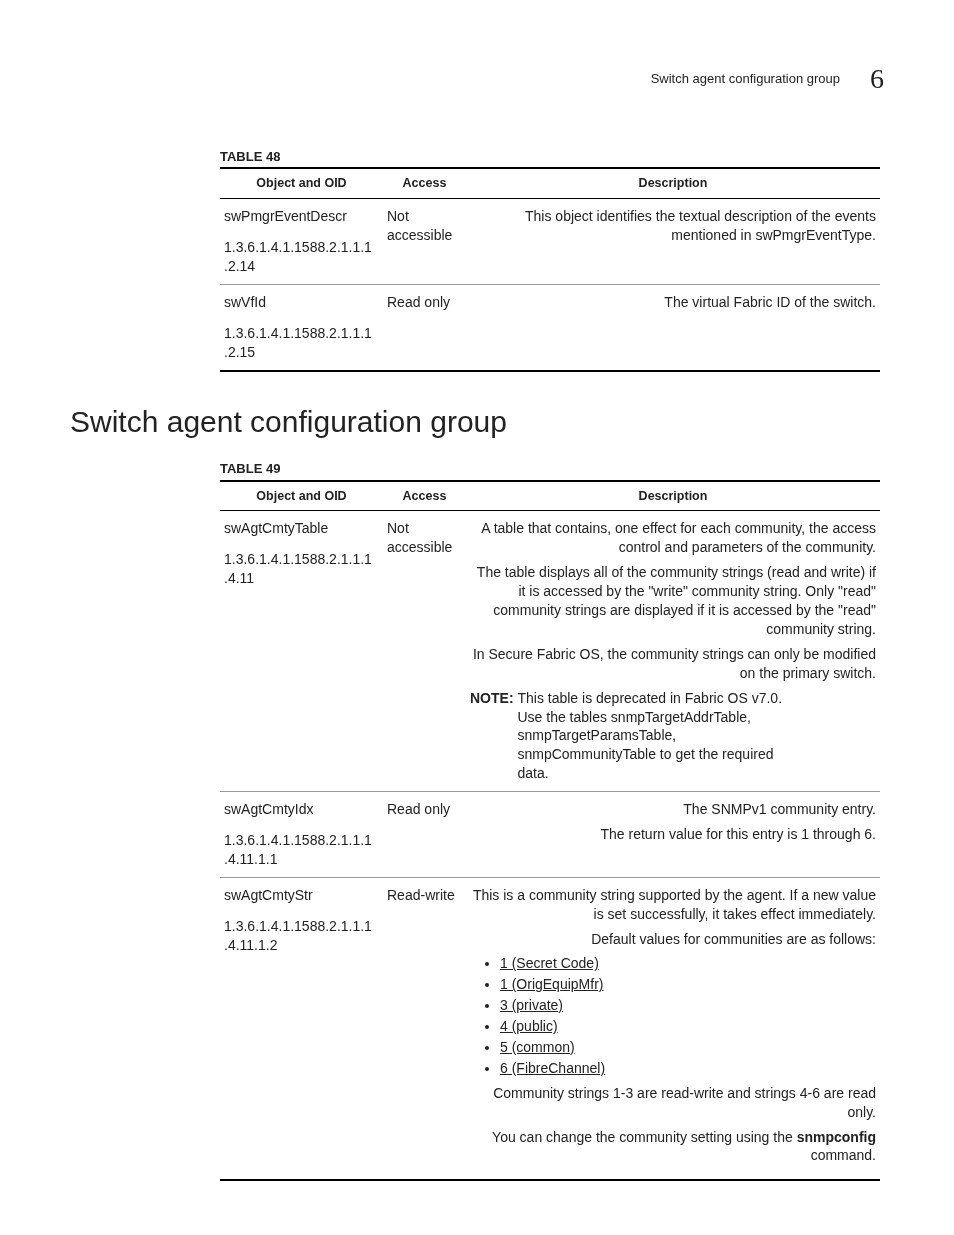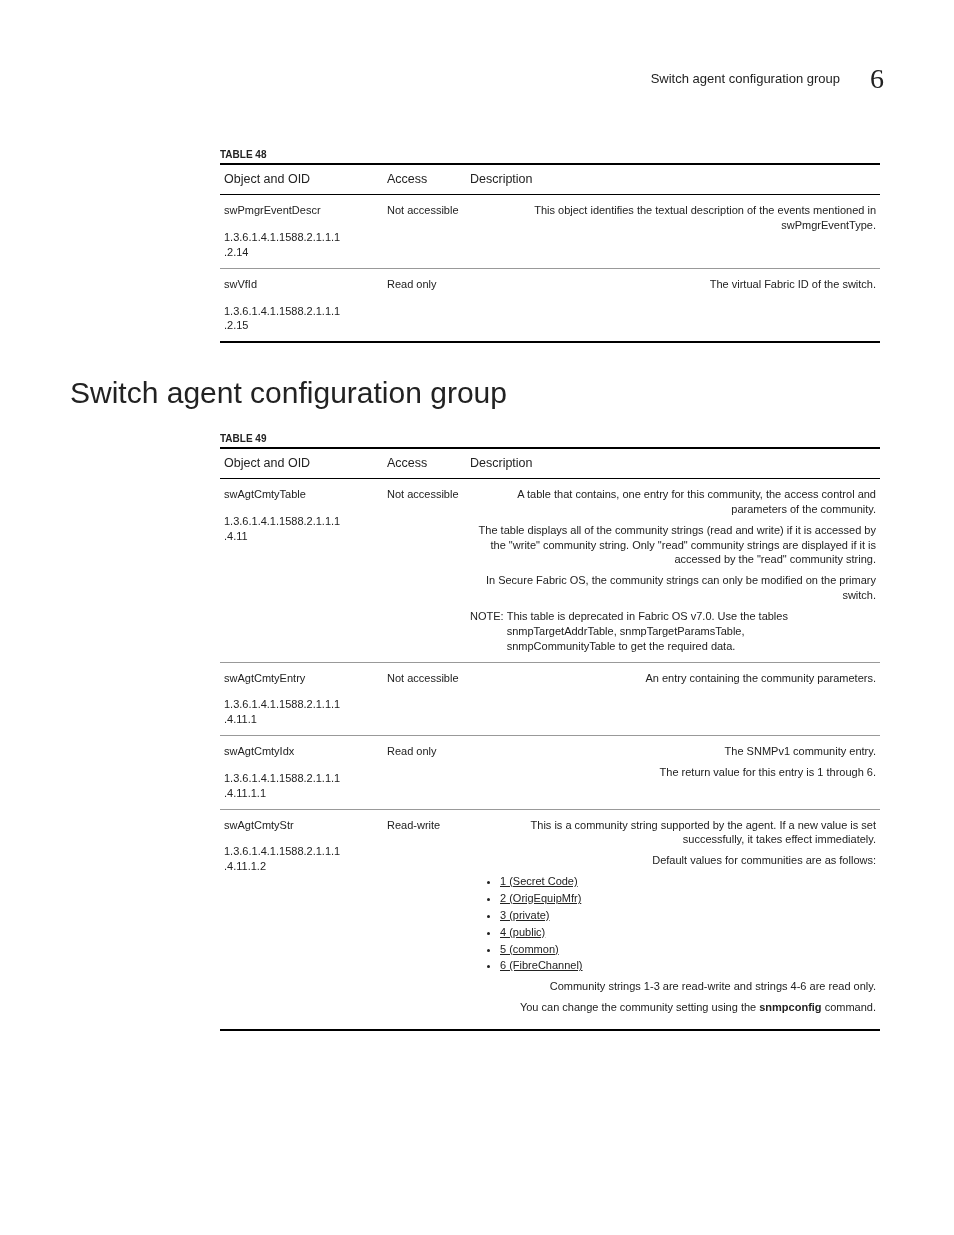--- a/index.html
+++ b/index.html
@@ -19,66 +19,66 @@
     margin-bottom: 50px;
     gap: 30px;
   }
   .chapter-num {
     font-family: Georgia, 'Times New Roman', serif;
     font-size: 28px;
     font-weight: normal;
   }
   .table-caption {
     font-weight: bold;
-    font-size: 10px;
+    font-size: 13px;
     margin-bottom: 2px;
     margin-left: 150px;
   }
   table {
     border-collapse: collapse;
     margin-left: 150px;
     width: 660px;
     margin-bottom: 30px;
   }
   thead {
     border-top: 2px solid #000;
     border-bottom: 1px solid #000;
   }
   th {
-    text-align: left;
+    text-align: center;
     font-size: 12.5px;
     padding: 6px 4px;
-    font-weight: normal;
+    font-weight: bold;
     vertical-align: top;
   }
   tbody tr {
     border-bottom: 1px solid #999;
   }
   tbody tr:last-child {
     border-bottom: 2px solid #000;
   }
   td {
     padding: 8px 4px;
     vertical-align: top;
-    font-size: 11px;
+    font-size: 14px;
   }
   .col-obj { width: 155px; }
   .col-acc { width: 75px; }
   .col-desc { }
   .obj-name { display: block; }
   .obj-oid { display: block; word-break: break-all; margin-top: 12px; }
   h1 {
     font-family: Arial, Helvetica, sans-serif;
     font-size: 30px;
     font-weight: normal;
     margin: 25px 0 18px 0;
   }
   .desc-para { margin: 0 0 6px 0; text-align: right; }
   .note-block { margin-top: 6px; }
-  .note-label { font-weight: normal; }
+  .note-label { font-weight: bold; }
   .note-body { display: inline-block; vertical-align: top; width: 290px; }
   ul.bullets {
     margin: 4px 0 6px 0;
     padding-left: 30px;
     text-decoration: underline;
   }
   ul.bullets li { margin: 2px 0; }
 </style>
 </head>
 <body>
@@ -142,37 +142,24 @@
       <tr>
         <td class="col-obj">
           <span class="obj-name">swAgtCmtyTable</span>
           <span class="obj-oid">
             <span style="display: block;">1.3.6.1.4.1.1588.2.1.1.1</span>
             <span style="display: block;">.4.11</span>
           </span>
         </td>
         <td class="col-acc">Not accessible</td>
         <td>
-          <p class="desc-para">A table that contains, one entry for this community, the access control and parameters of the community.</p>
+          <p class="desc-para">A table that contains, one effect for each community, the access control and parameters of the community.</p>
           <p class="desc-para">The table displays all of the community strings (read and write) if it is accessed by the "write" community string. Only "read" community strings are displayed if it is accessed by the "read" community string.</p>
           <p class="desc-para">In Secure Fabric OS, the community strings can only be modified on the primary switch.</p>
           <div class="note-block"><span class="note-label">NOTE: </span><span class="note-body">This table is deprecated in Fabric OS v7.0. Use the tables snmpTargetAddrTable, snmpTargetParamsTable, snmpCommunityTable to get the required data.</span></div>
-        </td>
-      </tr>
-      <tr>
-        <td class="col-obj">
-          <span class="obj-name">swAgtCmtyEntry</span>
-          <span class="obj-oid">
-            <span style="display: block;">1.3.6.1.4.1.1588.2.1.1.1</span>
-            <span style="display: block;">.4.11.1</span>
-          </span>
-        </td>
-        <td class="col-acc">Not accessible</td>
-        <td>
-          <p class="desc-para">An entry containing the community parameters.</p>
         </td>
       </tr>
       <tr>
         <td class="col-obj">
           <span class="obj-name">swAgtCmtyIdx</span>
           <span class="obj-oid">
             <span style="display: block;">1.3.6.1.4.1.1588.2.1.1.1</span>
             <span style="display: block;">.4.11.1.1</span>
           </span>
         </td>
@@ -189,21 +176,21 @@
             <span style="display: block;">1.3.6.1.4.1.1588.2.1.1.1</span>
             <span style="display: block;">.4.11.1.2</span>
           </span>
         </td>
         <td class="col-acc">Read-write</td>
         <td>
           <p class="desc-para">This is a community string supported by the agent. If a new value is set successfully, it takes effect immediately.</p>
           <p class="desc-para">Default values for communities are as follows:</p>
           <ul class="bullets">
             <li>1 (Secret Code)</li>
-            <li>2 (OrigEquipMfr)</li>
+            <li>1 (OrigEquipMfr)</li>
             <li>3 (private)</li>
             <li>4 (public)</li>
             <li>5 (common)</li>
             <li>6 (FibreChannel)</li>
           </ul>
           <p class="desc-para">Community strings 1-3 are read-write and strings 4-6 are read only.</p>
           <p class="desc-para">You can change the community setting using the <b>snmpconfig</b> command.</p>
         </td>
       </tr>
     </tbody>

